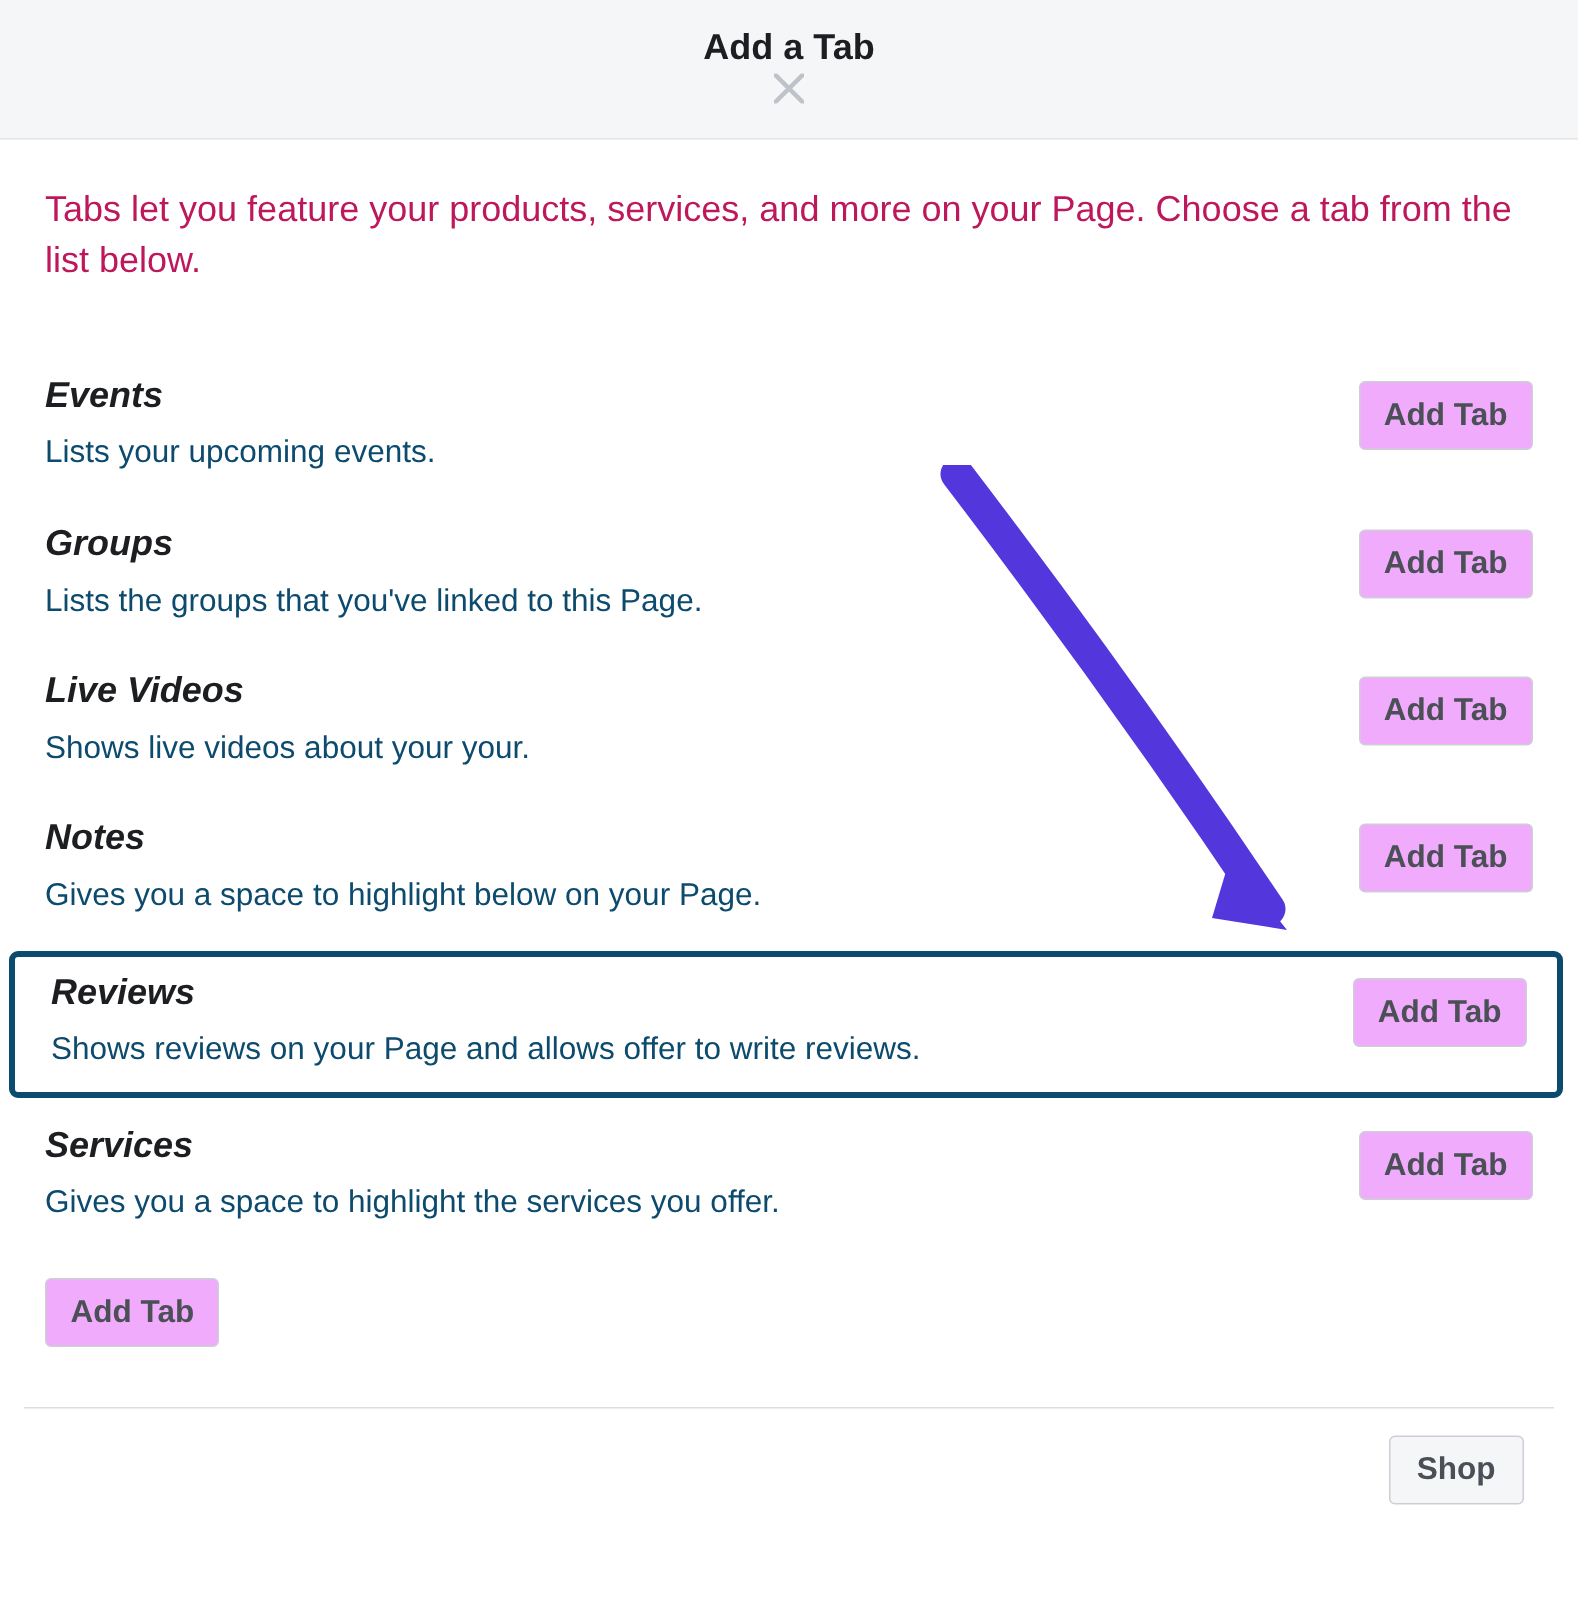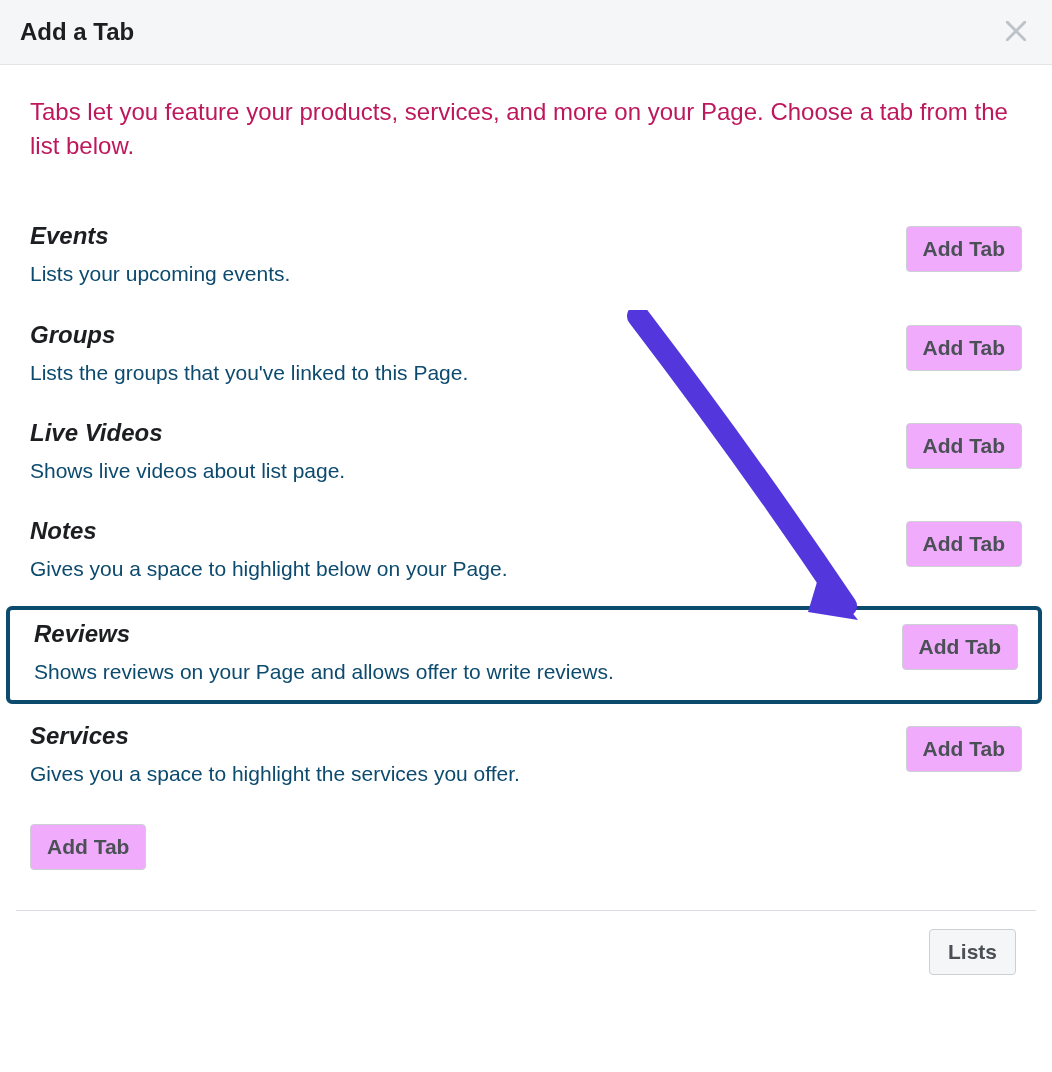--- a/index.html
+++ b/index.html
@@ -14,20 +14,21 @@
       height: 1072px;
       position: relative;
     }
     .modal-header {
       background: #f5f6f7;
       border-bottom: 1px solid #e5e5e5;
       padding: 18px 20px;
       display: flex;
       justify-content: space-between;
       align-items: center;
+      flex-direction: column;
     }
     .modal-title {
       font-size: 24px;
       font-weight: 700;
       color: #1c1e21;
     }
     .close-icon {
       color: #bec3c9;
       font-size: 28px;
       font-weight: 400;
@@ -138,21 +139,21 @@
       <div class="tab-row">
         <div class="tab-info">
           <div class="tab-name">Groups</div>
           <div class="tab-desc">Lists the groups that you've linked to this Page.</div>
         </div>
         <button class="add-btn">Add Tab</button>
       </div>
       <div class="tab-row">
         <div class="tab-info">
           <div class="tab-name">Live Videos</div>
-          <div class="tab-desc">Shows live videos about list page.</div>
+          <div class="tab-desc">Shows live videos about your your.</div>
         </div>
         <button class="add-btn">Add Tab</button>
       </div>
       <div class="tab-row">
         <div class="tab-info">
           <div class="tab-name">Notes</div>
           <div class="tab-desc">Gives you a space to highlight below on your Page.</div>
         </div>
         <button class="add-btn">Add Tab</button>
       </div>
@@ -170,21 +171,21 @@
         </div>
         <button class="add-btn">Add Tab</button>
       </div>
       <div class="tab-row">
         <button class="add-btn">Add Tab</button>
       </div>
     </div>
 </div>
 
 <div class="modal-footer">
-  <button class="close-btn">Lists</button>
+  <button class="close-btn">Shop</button>
 </div>
 
 <svg class="annotation-arrow" width="260" height="330" viewBox="0 0 260 330">
   <defs>
     <marker id="arrowhead" markerWidth="12" markerHeight="12" refX="6" refY="6" orient="auto" markerUnits="userSpaceOnUse">
       <path d="M0,0 L12,6 L0,12 L3,6 Z" fill="#5337dd"></path>
     </marker>
   </defs>
   <path d="M 20 6 Q 130 150 228 296" stroke="#5337dd" stroke-width="22" fill="none" stroke-linecap="round"></path>
   <path d="M 202 262 L 240 310 L 190 302 Z" fill="#5337dd"></path>

